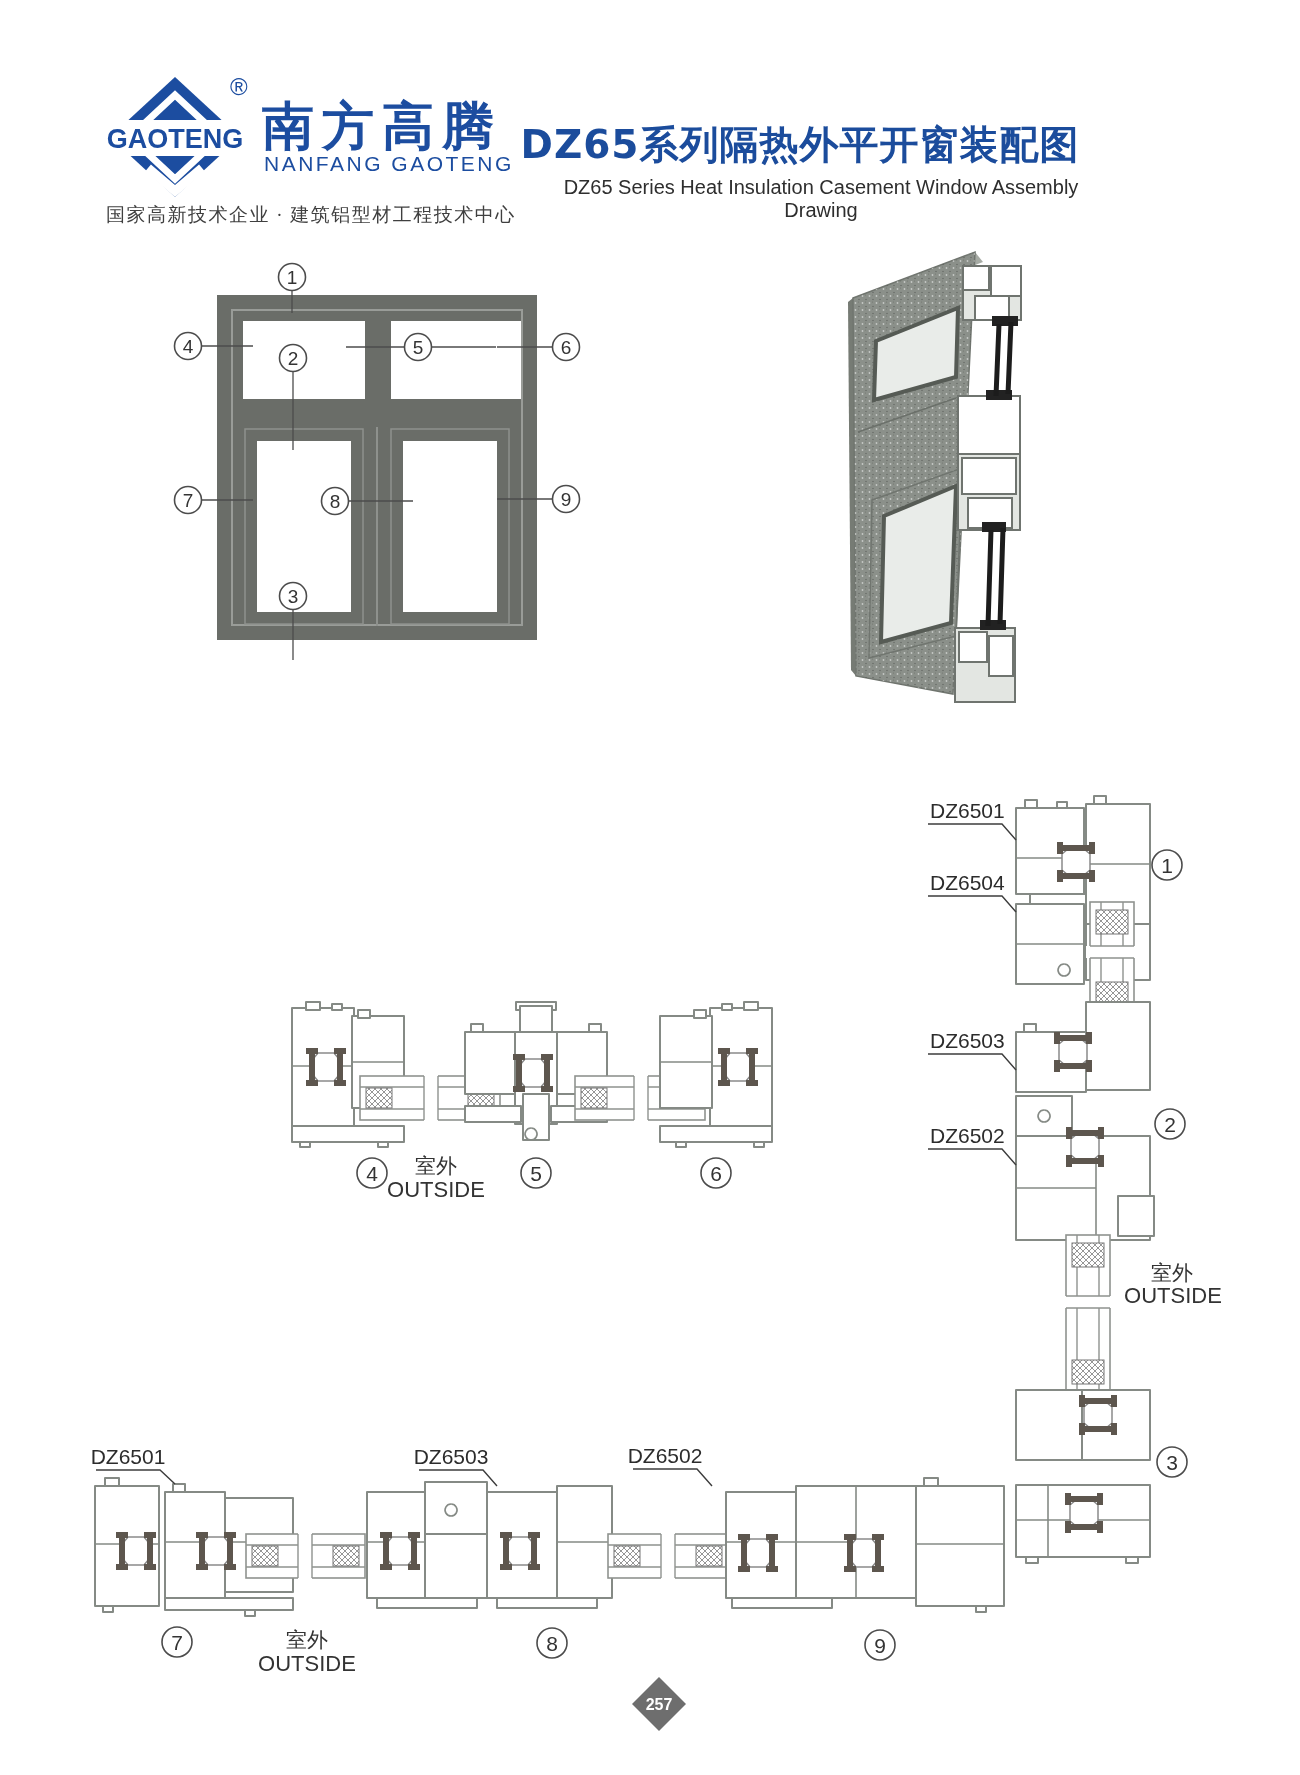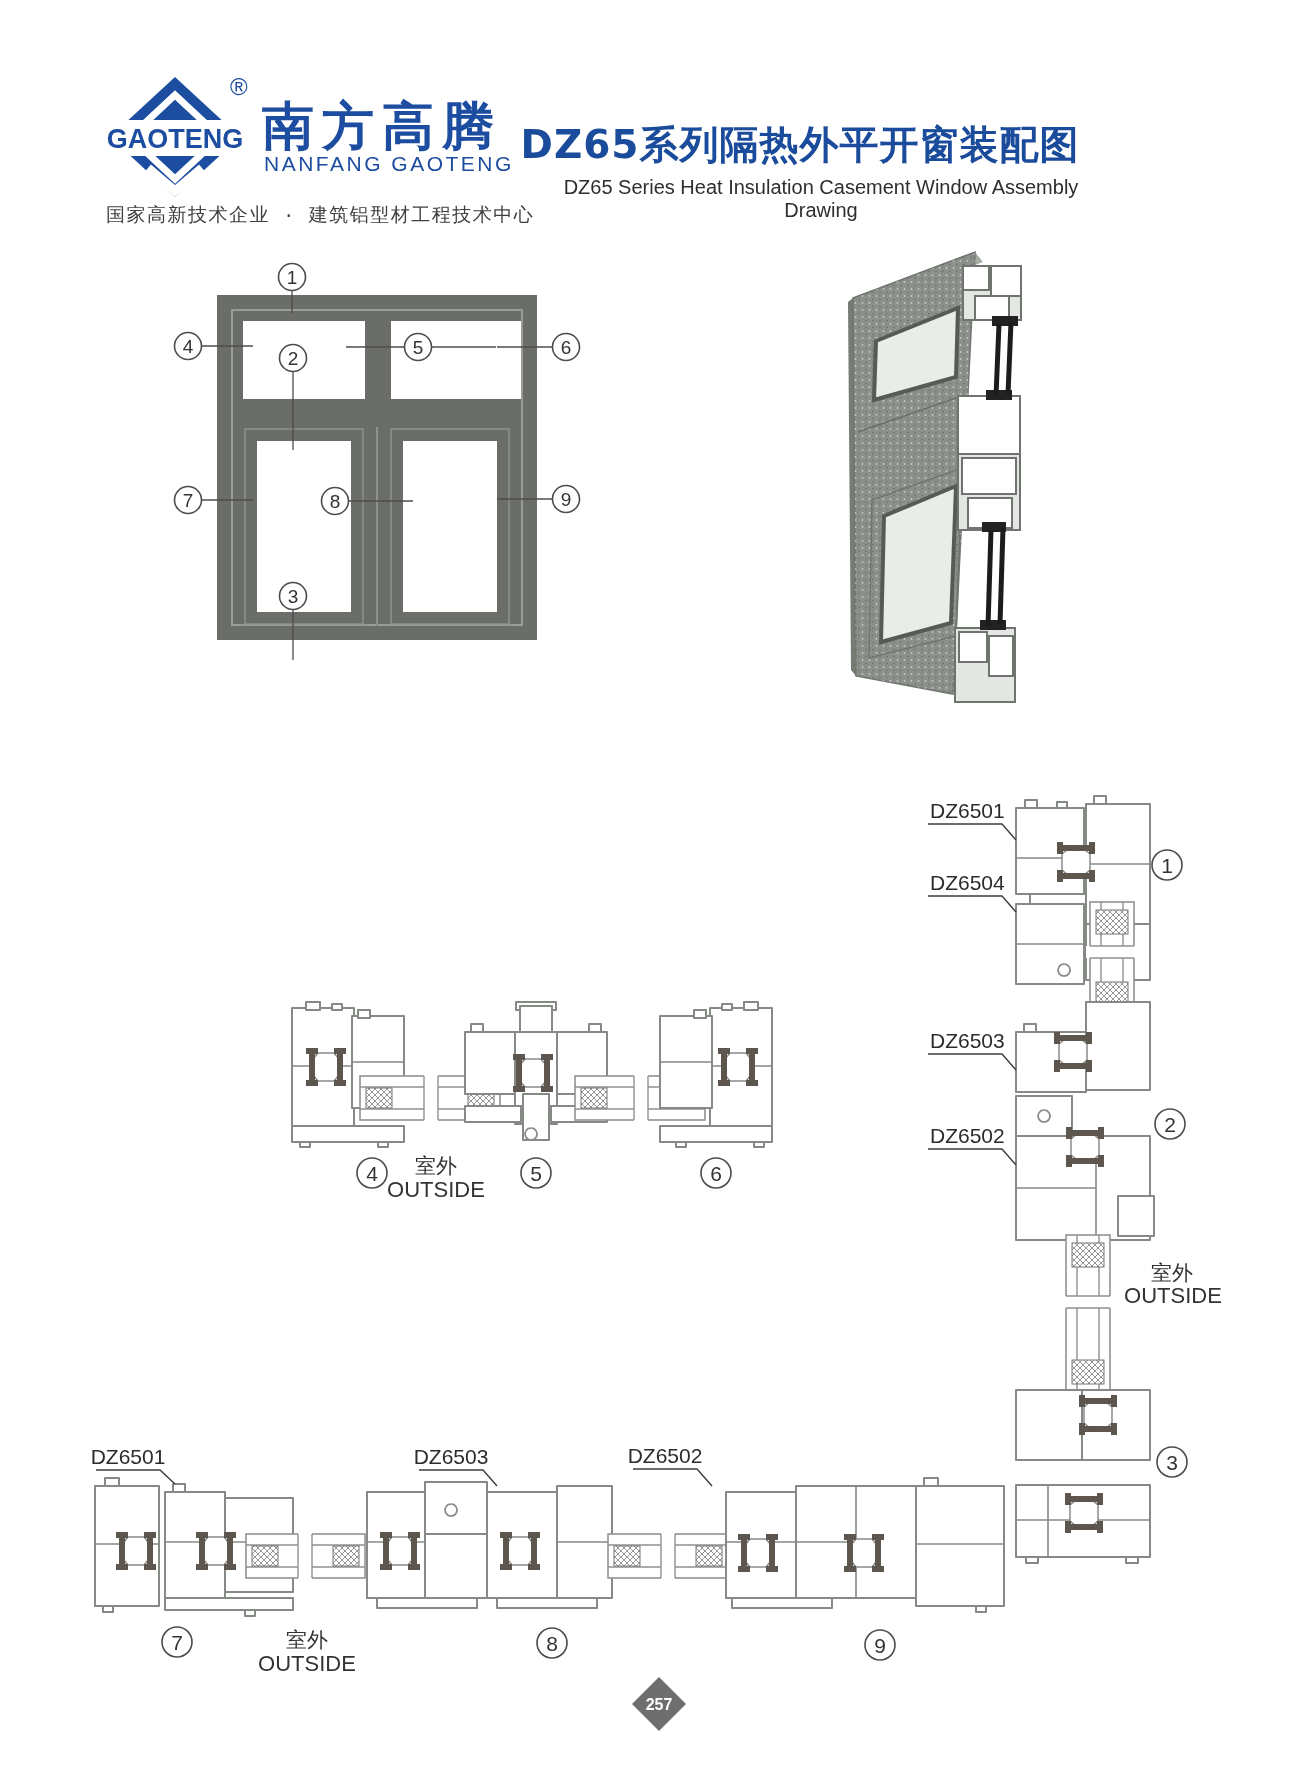--- a/index.html
+++ b/index.html
@@ -3,21 +3,21 @@
 <meta charset="utf-8">
 <style>
   html,body{margin:0;padding:0;background:#ffffff;}
   .page{position:relative;width:1300px;height:1775px;background:#ffffff;overflow:hidden;
         font-family:"Liberation Sans","DejaVu Sans",sans-serif;}
   .hdr-brand-cn{position:absolute;left:262px;top:92px;font-size:52px;font-weight:bold;
         color:#1c4da0;letter-spacing:8px;font-family:Liberation Mono, monospace;}
   .hdr-brand-en{position:absolute;left:264px;top:152px;font-size:21px;font-weight:normal;
         color:#1c4da0;letter-spacing:2.5px;}
   .hdr-tagline{position:absolute;left:106px;top:202px;font-size:19px;color:#3f3f3f;
-        letter-spacing:1.5px;font-family:Liberation Mono, monospace;}
+        letter-spacing:1.5px;font-family:Liberation Serif, serif;}
   .hdr-titleblock{position:absolute;left:500px;top:118px;width:600px;text-align:center;}
   .hdr-title-cn{font-size:39px;font-weight:bold;color:#1b4c9c;letter-spacing:1px;
         font-family:"DejaVu Sans","Liberation Sans",sans-serif;}
   .hdr-title-en{font-size:20px;color:#2e2e2e;margin-top:4px;margin-left:42px;}
   svg text{font-family:"Liberation Sans","DejaVu Sans",sans-serif;}
   .al{fill:#ffffff;stroke:#858a85;stroke-width:2;stroke-linejoin:round;}
   .aln{fill:none;stroke:#858a85;stroke-width:1.6;}
   .tb{fill:#5d564e;}
   .cham{fill:#ffffff;stroke:#8a8a8a;stroke-width:1.5;}
   .glf{fill:#ffffff;stroke:#8f938f;stroke-width:1.6;}

